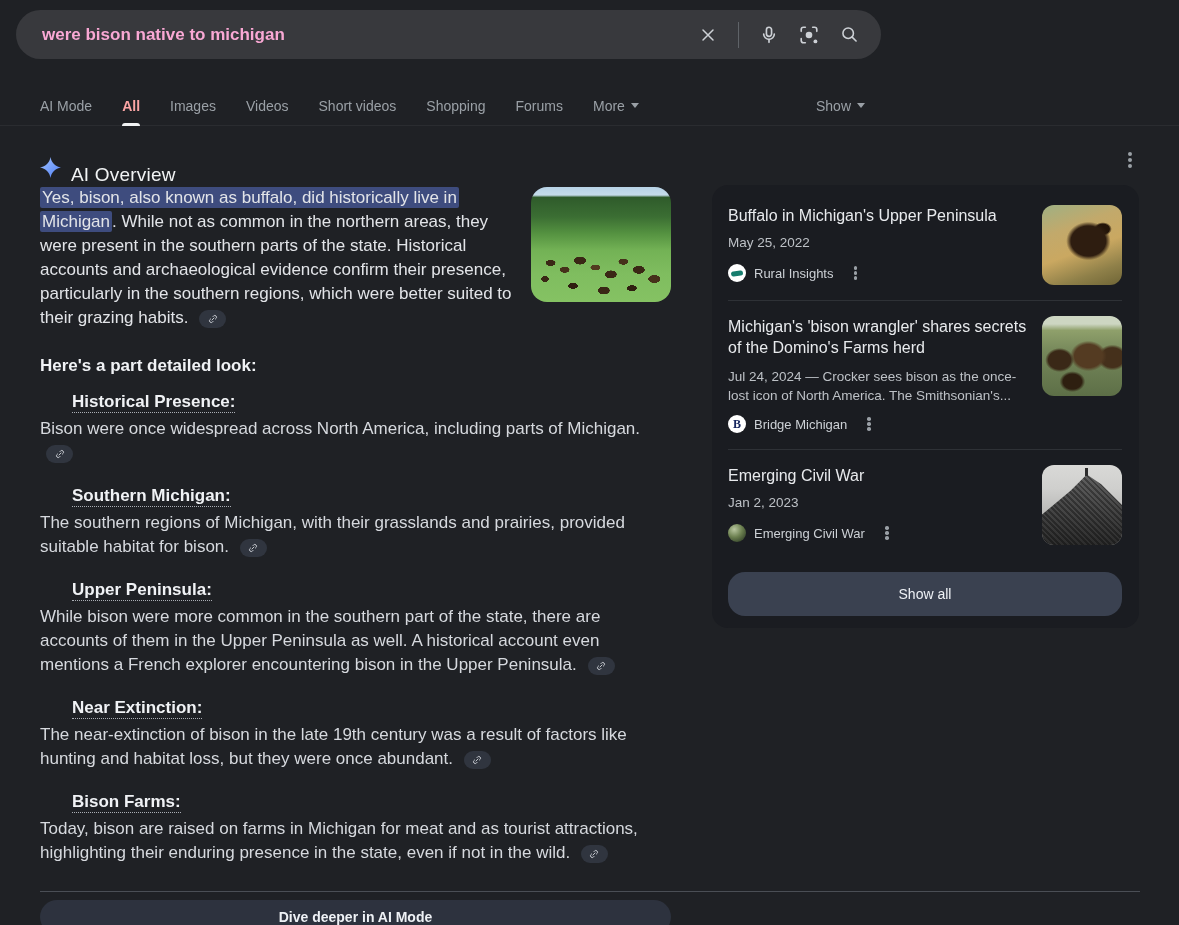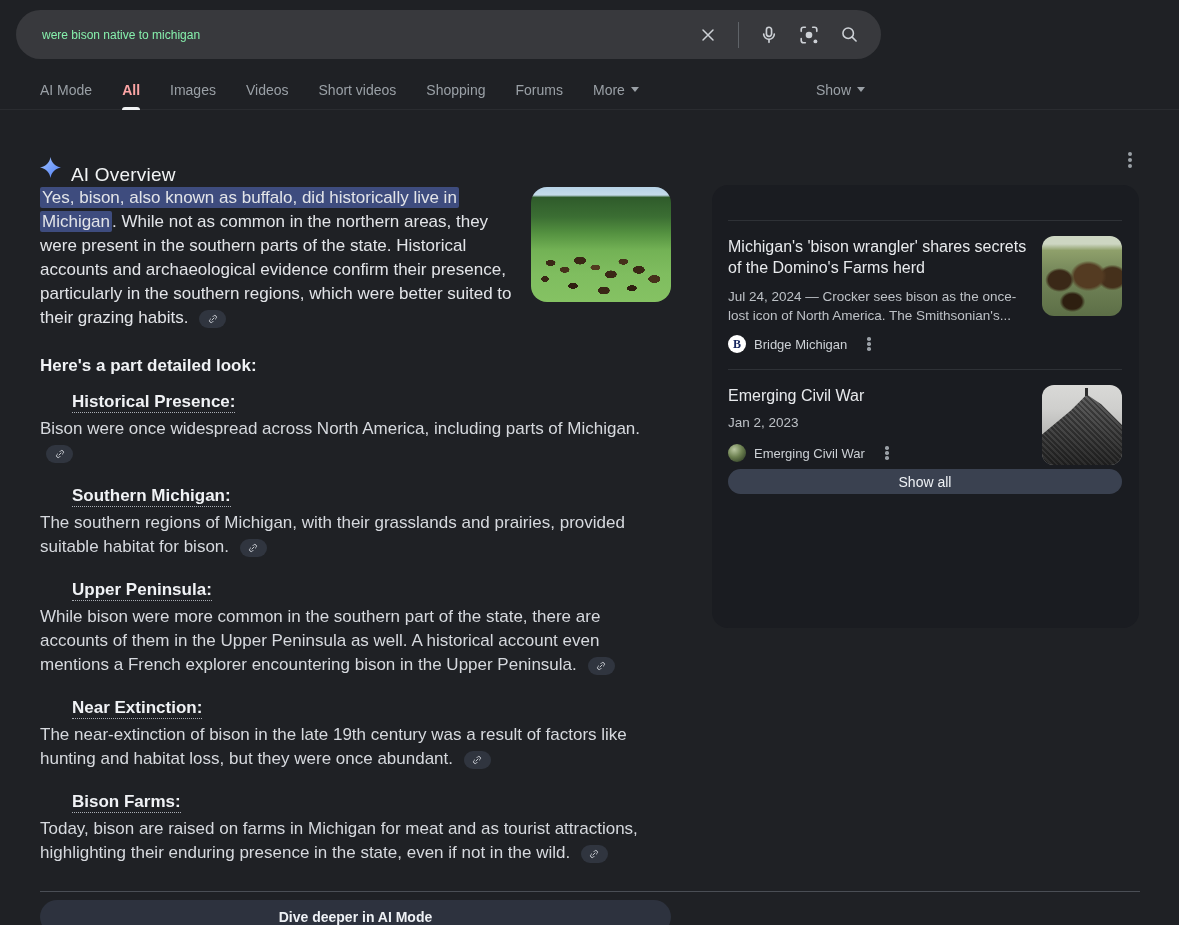--- a/index.html
+++ b/index.html
@@ -10,30 +10,30 @@
     -webkit-font-smoothing:antialiased;
   }
   
   .searchbar{
     position:absolute;left:16px;top:10px;width:865px;height:49px;
     background:#38393d;border-radius:25px;display:flex;align-items:center;
     padding:0 16px 0 24px;box-sizing:border-box;
   }
   .searchbar input{
     flex:1;background:transparent;border:none;outline:none;
-    color:#86efac;font-size:12px;font-family:inherit;
+    color:#f9a8d4;font-size:17px;font-family:inherit;font-weight:bold;
   }
   .sb-icons{display:flex;align-items:center;gap:8px;}
   .sb-btn{width:32px;height:32px;display:flex;align-items:center;justify-content:center;
     border-radius:50%;cursor:pointer;}
   .sb-divider{width:1px;height:26px;background:#5f6368;margin:0 6px;}
   .stroke-ic{stroke:#cdd1d6;fill:none;stroke-width:1.8;stroke-linecap:round;stroke-linejoin:round;}
   
   .tabs{
-    position:absolute;left:0;top:70px;width:1179px;height:40px;
+    position:absolute;left:0;top:86px;width:1179px;height:40px;
     display:flex;align-items:center;padding-left:40px;box-sizing:border-box;
     border-bottom:1px solid rgba(255,255,255,0.05);
   }
   .tab{color:#9aa0a6;font-size:14px;margin-right:30px;position:relative;
     height:40px;display:flex;align-items:center;cursor:pointer;white-space:nowrap;}
   .tab.active{color:#fca5a5;font-weight:bold;}
   .tab.active .tab-underline{
     position:absolute;left:0;right:0;bottom:0;height:3px;border-radius:3px 3px 0 0;background:#f1f3f4;}
   .caret{width:0;height:0;border-left:4px solid transparent;border-right:4px solid transparent;
     border-top:5px solid #9aa0a6;margin-left:6px;display:inline-block;}
@@ -113,21 +113,21 @@
       radial-gradient(16px 13px at 38% 82%, #2e1f10 58%, transparent 80%),
       linear-gradient(180deg,#cdd6c2 0%,#cdd6c2 10%,#8fa06b 18%,#75875a 45%,#5d6f47 100%);}
   .thumb-3{position:relative;background:linear-gradient(180deg,#d9d9d7 0%,#cfcfcd 30%,#9a9a98 100%);overflow:hidden;}
   .thumb-3::before{content:"";position:absolute;inset:0;
       background:repeating-linear-gradient(45deg,#4a4a4a 0 2px,#6e6e6e 2px 4px),linear-gradient(180deg,#777 0%,#333 100%);
       background-blend-mode:overlay;
       clip-path:polygon(0% 100%, 0% 62%, 36% 32%, 56% 12%, 74% 24%, 100% 50%, 100% 100%);}
   .thumb-3::after{content:"";position:absolute;left:54%;top:4%;width:3px;height:8px;background:#2c2c2c;}
   .divider{height:1px;background:#2e3136;margin:15px 0;}
   .show-all{
-    margin-top:4px;height:25px;border-radius:17px;background:#3a4150;
+    margin-top:27px;height:44px;border-radius:17px;background:#3a4150;
     display:flex;align-items:center;justify-content:center;cursor:pointer;
     color:#eef1f5;font-size:14px;
   }
   
   .bottom-divider{position:absolute;left:40px;top:891px;width:1100px;height:1px;background:#4a4e55;}
 </style>
 </head>
 <body>
 
 <div class="page">
@@ -269,20 +269,36 @@
           </svg>
         </span>
     </p>
 
     <div class="dive-btn">Dive deeper in AI Mode</div>
 
   </div>
 
   <aside class="sidebar">
 
+    <div class="card">
+      <div class="card-text">
+        <p class="card-title">Buffalo in Michigan's Upper Peninsula</p>
+        <p class="card-date">May 25, 2022</p>
+        <div class="source-row">
+          <span class="fav fav-rural">
+              <span class="blob"></span>
+            </span>
+          <span class="source-name">Rural Insights</span>
+          <div class="card-menu">
+              <span class="vdots" style="box-shadow:0 -5px 0 #9aa0a6,0 5px 0 #9aa0a6;width:3.5px;height:3.5px;"></span>
+            </div>
+        </div>
+      </div>
+      <div class="thumb thumb-1"></div>
+    </div>
 
     <div class="divider"></div>
 
     <div class="card">
       <div class="card-text">
         <p class="card-title">Michigan's 'bison wrangler' shares secrets of the Domino's Farms herd</p>
         <p class="card-snippet">Jul 24, 2024 — Crocker sees bison as the once-lost icon of North America. The Smithsonian's...</p>
         <div class="source-row">
           <span class="fav fav-bridge">B</span>
           <span class="source-name">Bridge Michigan</span>

